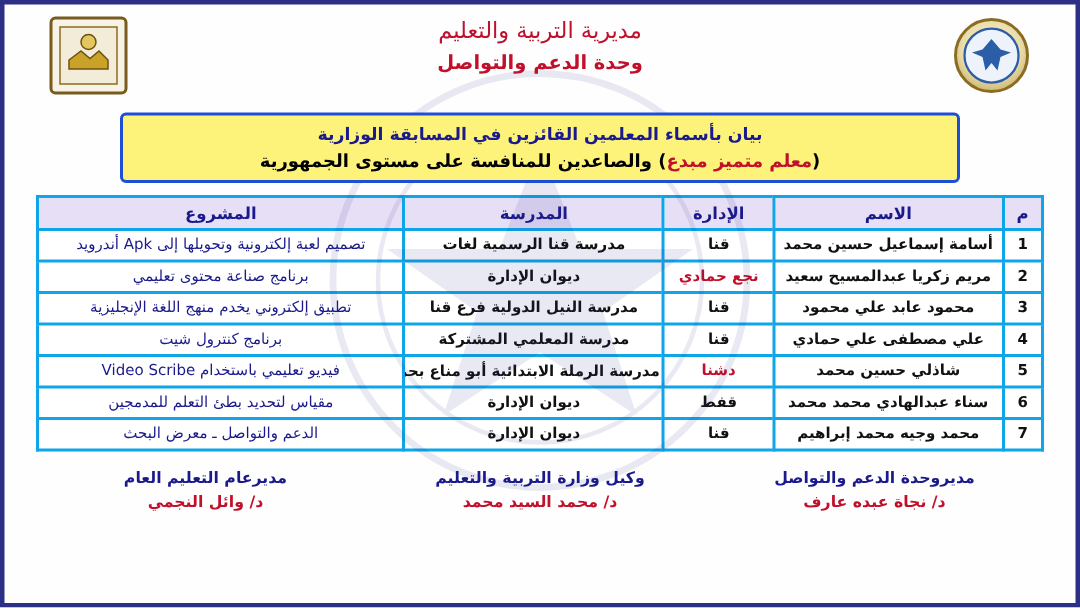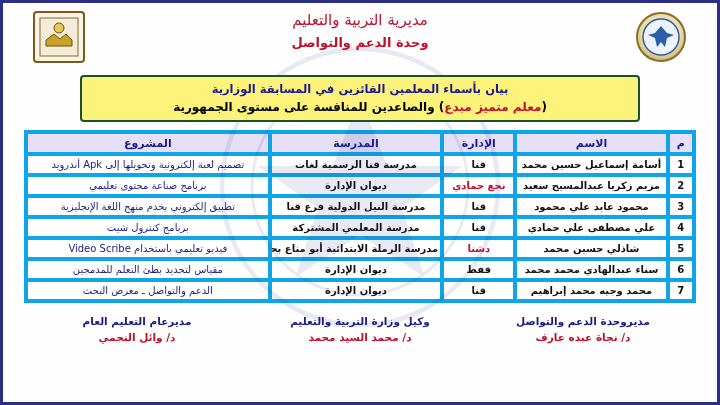--- a/index.html
+++ b/index.html
@@ -77,21 +77,21 @@
     color: #c0102b;
     font-size: 13px;
     font-weight: bold;
     margin-top: 6px;
   }
   
   .banner {
     margin: 6px auto 0 auto;
     width: 560px;
     background: #fdf37a;
-    border: 2px solid #14532d;
+    border: 2px solid #1d4ed8;
     border-radius: 4px;
     padding: 5px 8px 6px 8px;
     text-align: center;
     position: relative;
   }
   .banner-line1 {
     color: #1a1a8c;
     font-size: 11.5px;
     font-weight: bold;
     direction: rtl;
@@ -110,21 +110,21 @@
     width: 672px;
     direction: rtl;
   }
   table {
     border-collapse: collapse;
     width: 100%;
     table-layout: fixed;
     background: rgba(255,255,255,0.82);
   }
   th, td {
-    border: 4px solid #0ea5e9;
+    border: 2px solid #0ea5e9;
     height: 21px;
     font-size: 10px;
     text-align: center;
     padding: 1px 2px;
     vertical-align: middle;
     white-space: nowrap;
     overflow: hidden;
   }
   thead th {
     background: #e6dff5;

